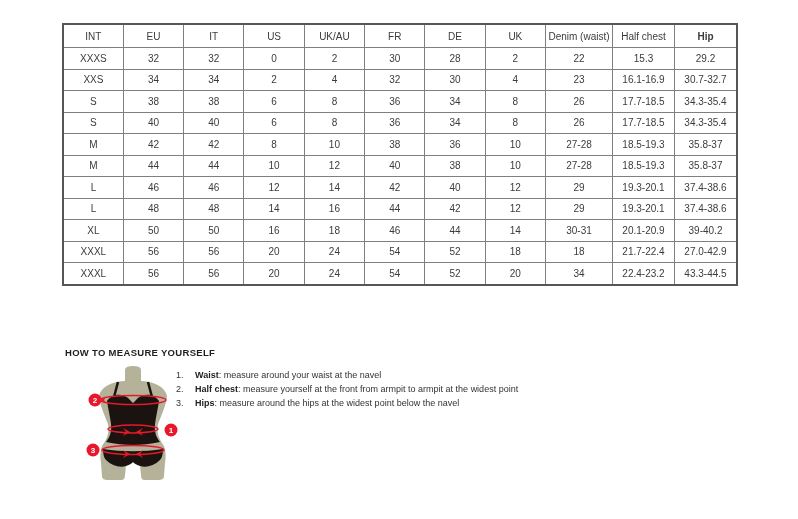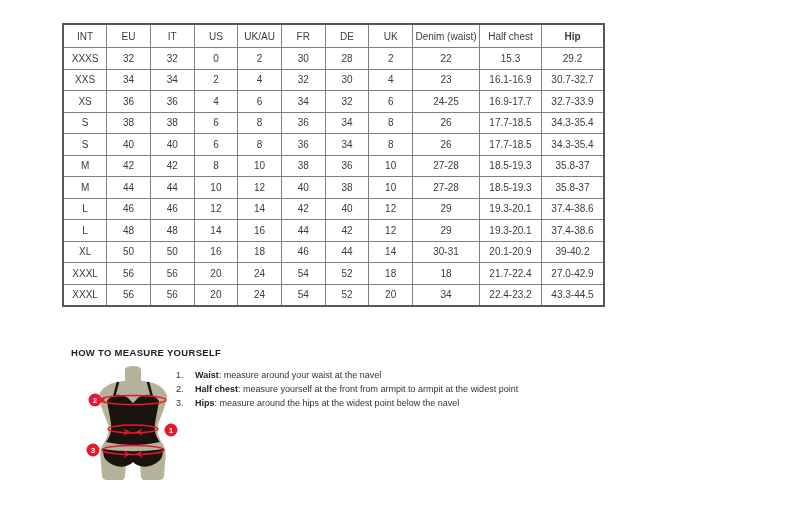--- a/index.html
+++ b/index.html
@@ -8,39 +8,39 @@
     --garment:#1a130f;
   }
   html,body{margin:0;padding:0;}
   body{
     width:798px;height:519px;position:relative;overflow:hidden;
     background:#ffffff;
     font-family:"Liberation Sans",sans-serif;
   }
   
   table.size-table{
-    position:absolute;left:62px;top:23px;width:543px;
+    position:absolute;left:62px;top:23px;width:676px;
     border-collapse:collapse;table-layout:fixed;
     border:2px solid #565656;
     font-size:10px;color:#3b3b3b;
   }
   .size-table th,.size-table td{
     border:1px solid #7f7f7f;
     text-align:center;vertical-align:middle;
     padding:0;font-weight:normal;
     overflow:hidden;white-space:nowrap;
   }
   .size-table th{height:22px;}
   .size-table td{height:20.5px;}
   .size-table th:nth-child(9){width:66px;margin-top:32px;}
   .size-table th:nth-child(10){width:61px;}
   .size-table th:nth-child(11){width:61px;font-weight:bold;}
   
   .measure-title{
-    position:absolute;left:71px;top:347px;margin:0;
+    position:absolute;left:65px;top:347px;margin:0;
     font-size:9.5px;font-weight:bold;letter-spacing:0.3px;color:#1f1f1f;
   }
   .figure-wrap{
     position:absolute;left:78px;top:366px;width:112px;height:116px;
   }
   ol.steps{
     position:absolute;left:176px;top:371px;margin:0;padding:0;
     list-style:none;font-size:9px;color:#333333;
   }
   ol.steps li{margin:0 0 5px 0;line-height:9px;white-space:nowrap;}
@@ -90,33 +90,20 @@
           <td>34</td>
           <td>34</td>
           <td>2</td>
           <td>4</td>
           <td>32</td>
           <td>30</td>
           <td>4</td>
           <td>23</td>
           <td>16.1-16.9</td>
           <td>30.7-32.7</td>
-        </tr>
-        <tr>
-          <td>XS</td>
-          <td>36</td>
-          <td>36</td>
-          <td>4</td>
-          <td>6</td>
-          <td>34</td>
-          <td>32</td>
-          <td>6</td>
-          <td>24-25</td>
-          <td>16.9-17.7</td>
-          <td>32.7-33.9</td>
         </tr>
         <tr>
           <td>S</td>
           <td>38</td>
           <td>38</td>
           <td>6</td>
           <td>8</td>
           <td>36</td>
           <td>34</td>
           <td>8</td>

